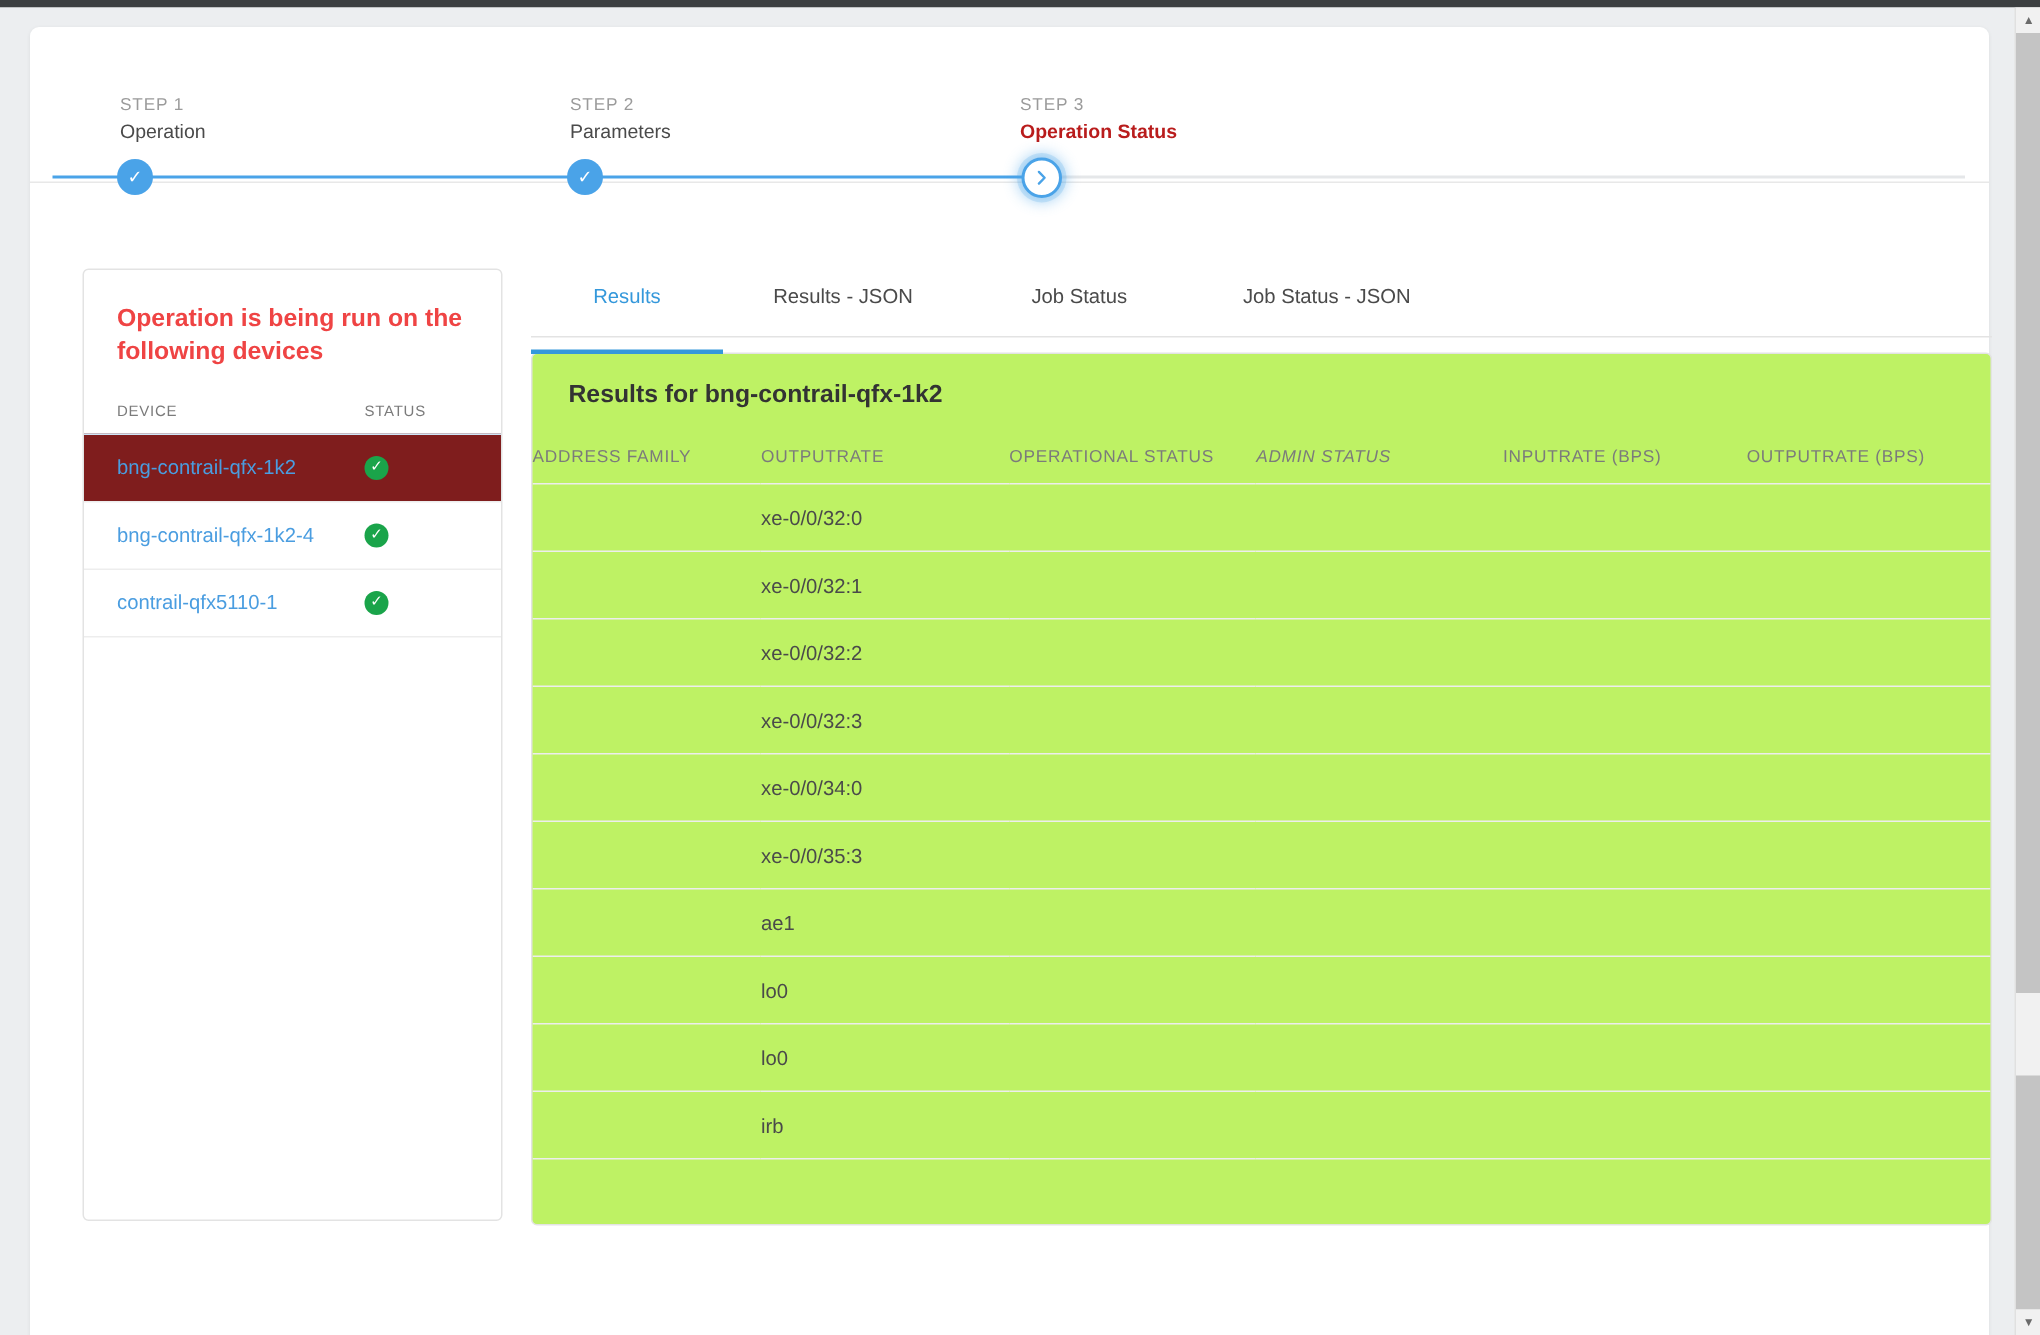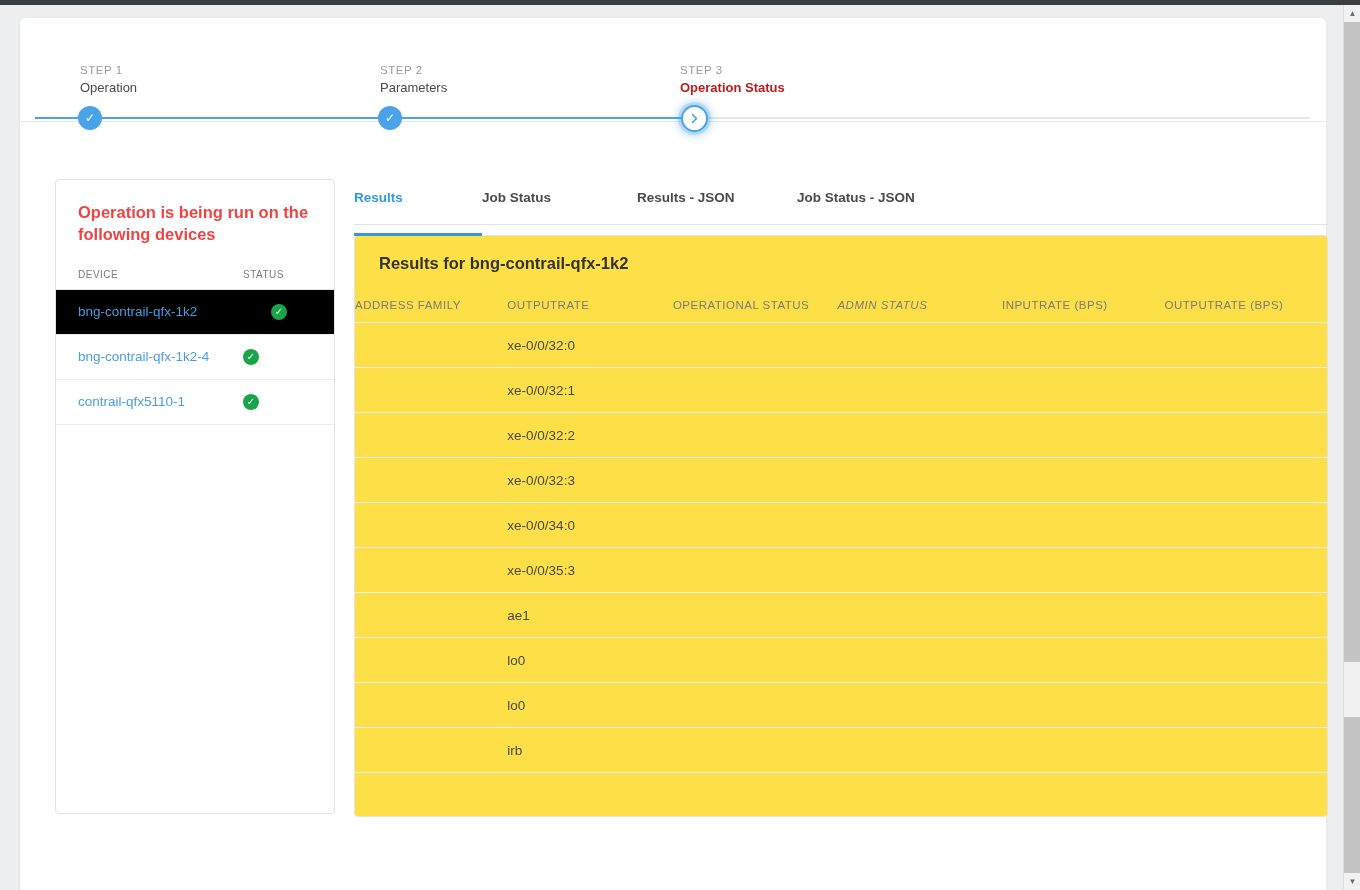--- a/index.html
+++ b/index.html
@@ -172,23 +172,22 @@
   .device-head .c-dev { width: 165px; }
 
   .device-row {
     display: flex;
     align-items: center;
     height: 45px;
     padding-left: 22px;
     border-top: 1px solid #ededed;
   }
   .device-row.selected {
-    background: #000000;
+    background: #7f1d1d;
     border-top-color: #cee5f7;
-    gap: 28px;
   }
   .device-row .dev-name {
     width: 165px;
     font-size: 13.5px;
     color: #4a9de0;
   }
   .status-badge {
     width: 16px;
     height: 16px;
     border-radius: 50%;
@@ -209,23 +208,23 @@
 
   .tabs {
     display: flex;
     border-bottom: 1px solid #e3e3e3;
     height: 46px;
   }
   .tab {
     font-size: 13.5px;
     color: #4a4a4a;
     padding: 0 0 13px 0;
+    text-align: center;
     position: relative;
     top: 11px;
-    font-weight: bold;
   }
   .tab-0 { width: 128px; }
   .tab-1 { width: 160px; }
   .tab-2 { width: 155px; }
   .tab-3 { width: 175px; }
   .tab.active {
     color: #3498db;
   }
   .tab.active::after {
     content: "";
@@ -233,21 +232,21 @@
     left: 0; right: 0;
     bottom: -1px;
     height: 3px;
     background: #3498db;
   }
 
   .results-box {
     margin-top: 10px;
     border: 1px solid #e3e3e3;
     border-radius: 4px;
-    background: #fde047;
+    background: #bef264;
     height: 582px;
     overflow: hidden;
   }
 
   .results-title {
     font-size: 16.5px;
     font-weight: bold;
     color: #333333;
     padding: 18px 0 0 24px;
   }
@@ -380,22 +379,22 @@
           <div class="status-badge">✓</div>
         </div>
 
         <div class="device-row" style="height:0;"></div>
       </div>
 
       <div class="results-area">
 
         <div class="tabs">
           <div class="tab tab-0 active">Results</div>
+          <div class="tab tab-1">Results - JSON</div>
           <div class="tab tab-2">Job Status</div>
-          <div class="tab tab-1">Results - JSON</div>
           <div class="tab tab-3">Job Status - JSON</div>
         </div>
 
         <div class="results-box">
           <div class="results-title">Results for bng-contrail-qfx-1k2</div>
 
           <table class="rtable">
             <thead>
               <tr>
                 <th class="col-af">ADDRESS FAMILY</th>

